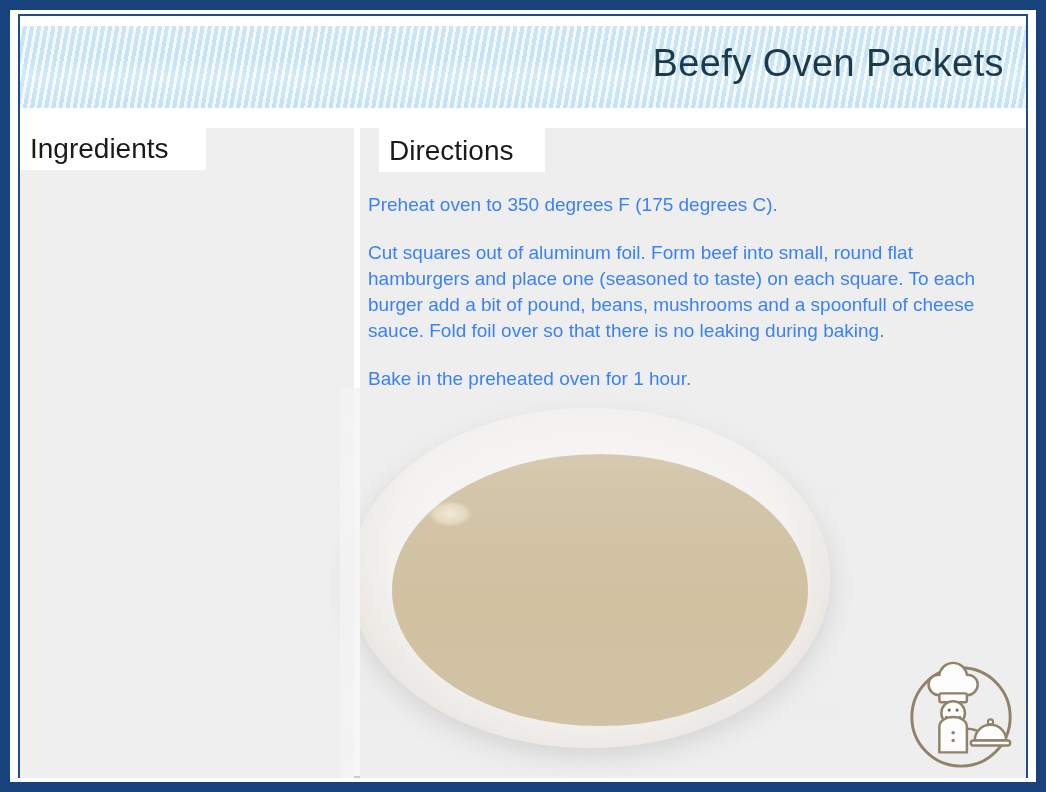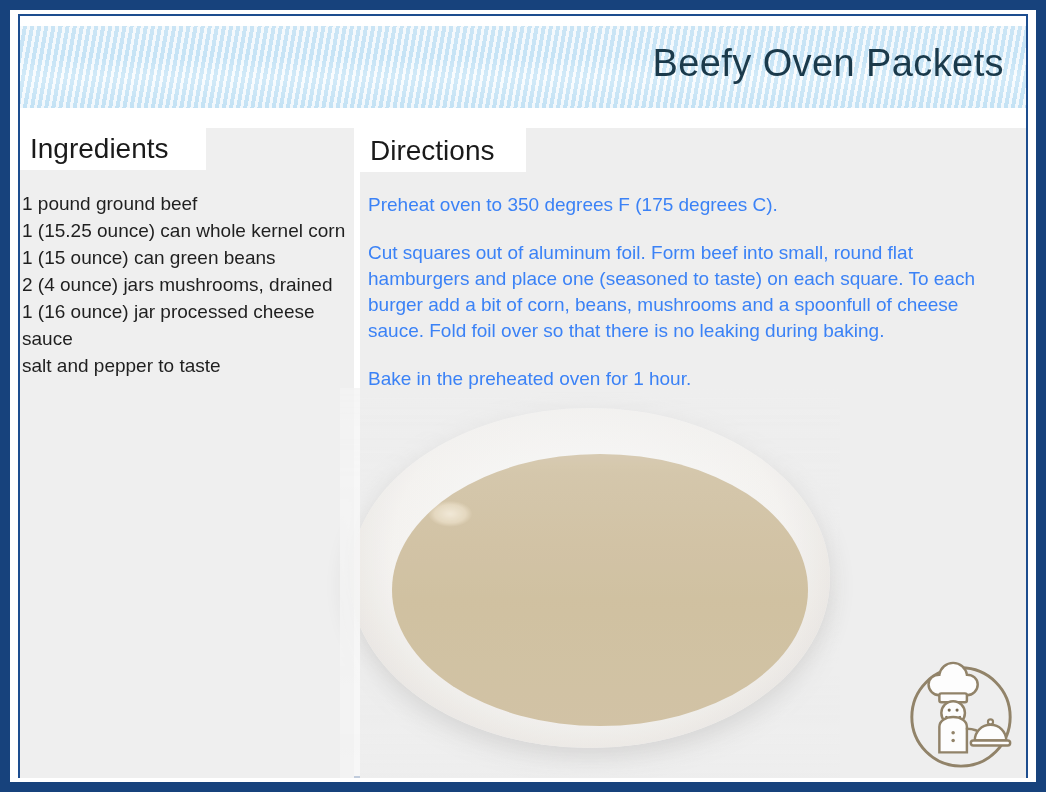--- a/index.html
+++ b/index.html
@@ -91,21 +91,21 @@
     white-space: nowrap;
   }
   .head-ingredients {
     left: 20px;
     top: 126px;
     width: 186px;
     height: 44px;
     line-height: 38px;
   }
   .head-directions {
-    left: 360px;
+    left: 379px;
     top: 128px;
     width: 166px;
     height: 44px;
     line-height: 38px;
   }
 
   
   .ingredients-body {
     position: absolute;
     left: 22px;
@@ -230,30 +230,24 @@
     <div class="bowl">
       <div class="beans"></div>
     </div>
     <div class="photo-veil"></div>
     <div class="photo-splitveil"></div>
   </div>
 
   <div class="head-tab head-ingredients">Ingredients</div>
   <div class="head-tab head-directions">Directions</div>
 
-  <div class="ingredients-body">1 pound ground beef
-1 (15.25 ounce) can whole kernel corn
-1 (15 ounce) can green beans
-2 (4 ounce) jars mushrooms, drained
-1 (16 ounce) jar processed cheese sauce
-salt and pepper to taste</div>
 
   <div class="directions-body">
     <p>Preheat oven to 350 degrees F (175 degrees C).</p>
-    <p>Cut squares out of aluminum foil. Form beef into small, round flat hamburgers and place one (seasoned to taste) on each square. To each burger add a bit of corn, beans, mushrooms and a spoonfull of cheese sauce. Fold foil over so that there is no leaking during baking.</p>
+    <p>Cut squares out of aluminum foil. Form beef into small, round flat hamburgers and place one (seasoned to taste) on each square. To each burger add a bit of pound, beans, mushrooms and a spoonfull of cheese sauce. Fold foil over so that there is no leaking during baking.</p>
     <p>Bake in the preheated oven for 1 hour.</p>
   </div>
 
   <svg class="chef-logo" viewBox="0 0 120 120">
     <circle cx="60" cy="62" r="50" fill="none" stroke="#8a7a5e" stroke-width="3"></circle>
 
     <path d="M38 40c-6 0-11-5-11-11s5-10 11-10c1-7 7-12 14-12s13 5 14 12c6 0 11 4 11 10s-5 11-11 11z" fill="#ffffff" stroke="#8a7a5e" stroke-width="2.5"></path>
     <rect x="38" y="38" width="28" height="9" rx="2" fill="#ffffff" stroke="#8a7a5e" stroke-width="2.5"></rect>
 
     <circle cx="52" cy="58" r="12" fill="#ffffff" stroke="#8a7a5e" stroke-width="2.5"></circle>

